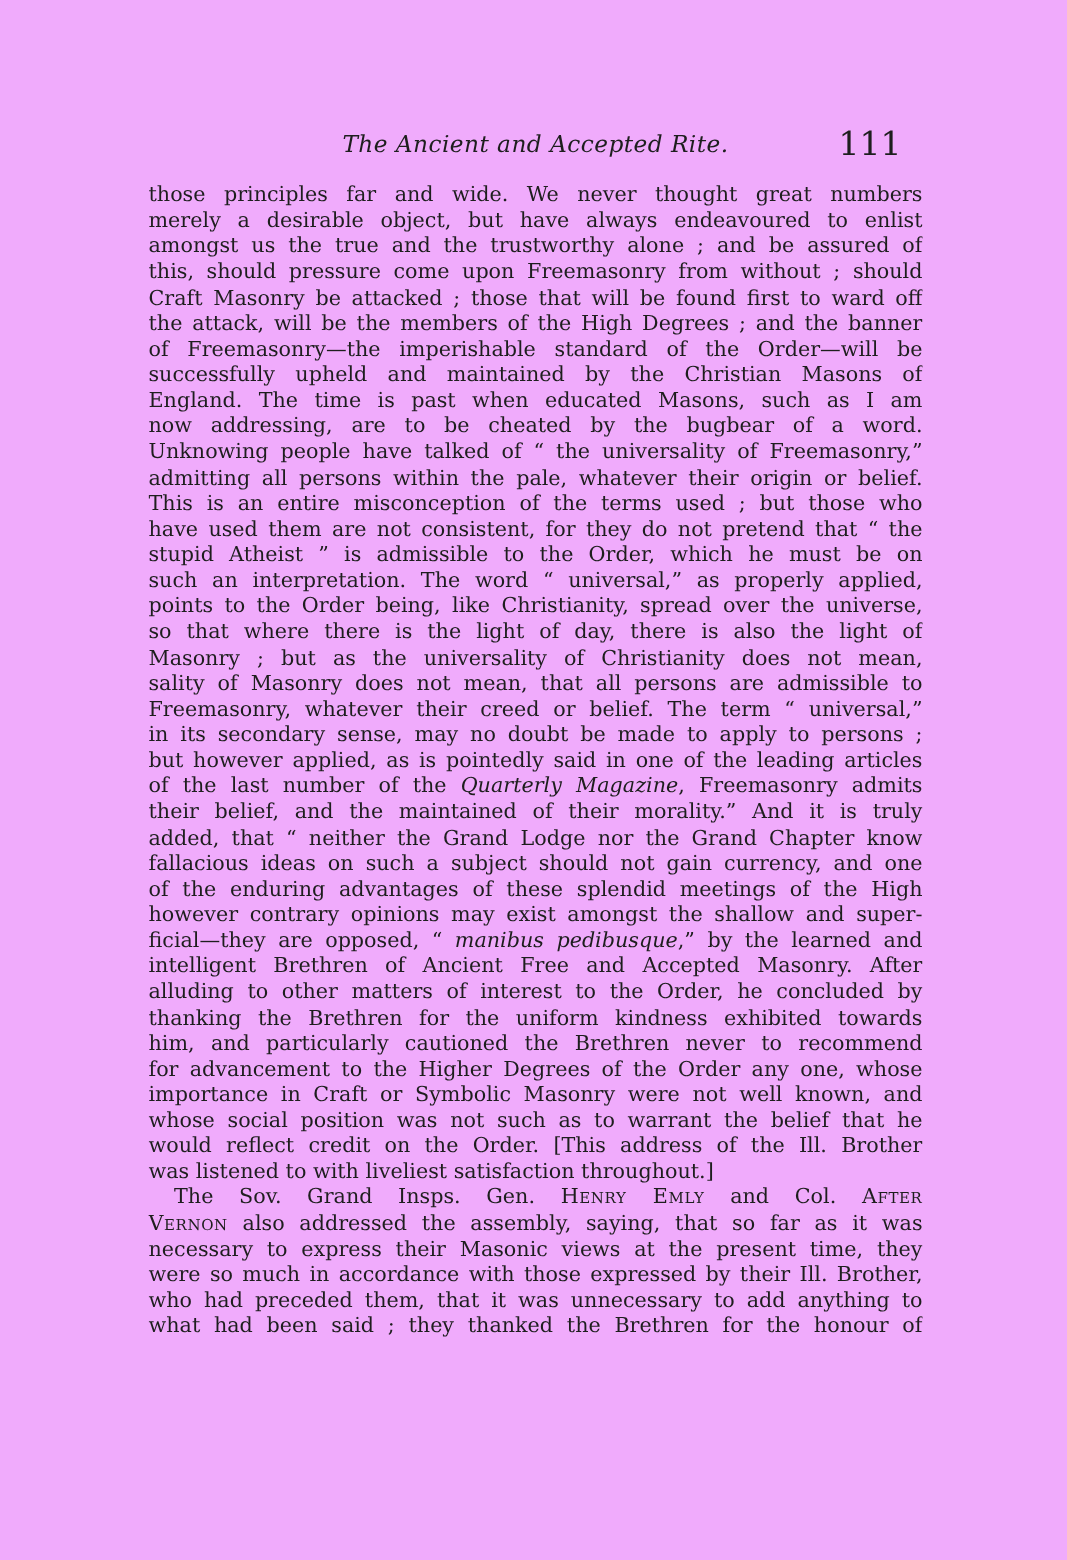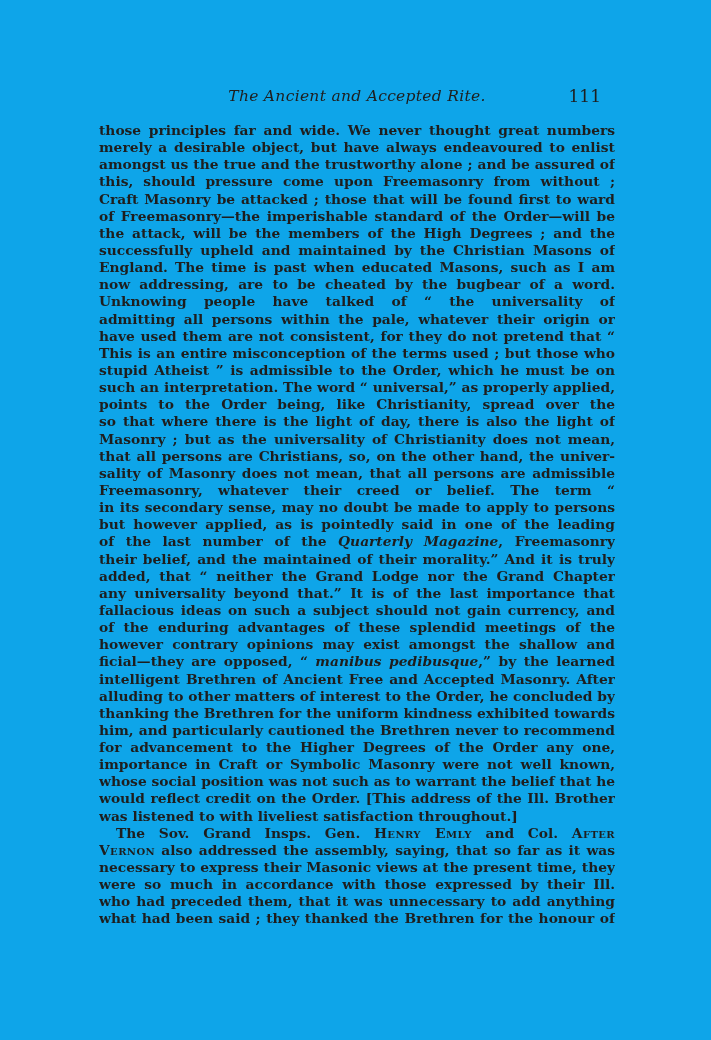--- a/index.html
+++ b/index.html
@@ -34,37 +34,36 @@
     text-align: center;
     font-style: italic;
     font-size: 15.5px;
     line-height: 19px;
     letter-spacing: 0.3px;
   }
   .page-number {
     position: absolute;
     right: 14px;
     top: 0;
-    font-size: 17px;
+    font-size: 22px;
     line-height: 19px;
     font-style: normal;
   }
   .text-body {
     font-size: 13.8px;
   }
   .line {
     height: 17.15px;
     line-height: 17.15px;
     text-align: justify;
     text-align-last: justify;
     -moz-text-align-last: justify;
     text-justify: inter-word;
     white-space: normal;
     overflow: hidden;
-    font-weight: bold;
   }
   .line.no-just {
     text-align: right;
     text-align-last: left;
     -moz-text-align-last: left;
   }
   .line.indent {
     text-indent: 17px;
   }
   .it {
@@ -72,56 +71,54 @@
     margin-top: 16px;
   }
   .sc {
     font-variant: small-caps;
     letter-spacing: 0.4px;
   }
 </style>
 </head>
 <body>
 
-<div class="page" style="background: #0ea5e9; color: rgb(30, 30, 30);">
+<div class="page" style="background: #f0abfc; color: rgb(30, 30, 30);">
   <div class="textblock">
     <div class="header">
       <div class="running-title">The Ancient and Accepted Rite.</div>
       <div class="page-number">111</div>
     </div>
     <div class="text-body">
         <div class="paragraph">
           <div class="line">those principles far and wide.  We never thought great numbers</div>
           <div class="line">merely a desirable object, but have always endeavoured to enlist</div>
           <div class="line">amongst us the true and the trustworthy alone ; and be assured of</div>
           <div class="line">this, should pressure come upon Freemasonry from without ; should</div>
           <div class="line">Craft Masonry be attacked ; those that will be found first to ward off</div>
+          <div class="line">the attack, will be the members of the High Degrees ; and the banner</div>
           <div class="line">of Freemasonry—the imperishable standard of the Order—will be</div>
-          <div class="line">the attack, will be the members of the High Degrees ; and the banner</div>
           <div class="line">successfully upheld and maintained by the Christian Masons of</div>
           <div class="line">England.  The time is past when educated Masons, such as I am</div>
           <div class="line">now addressing, are to be cheated by the bugbear of a word.</div>
           <div class="line">Unknowing people have talked of “ the universality of Freemasonry,”</div>
           <div class="line">admitting all persons within the pale, whatever their origin or belief.</div>
+          <div class="line">This is an entire misconception of the terms used ; but those who</div>
           <div class="line">have used them are not consistent, for they do not pretend that “ the</div>
-          <div class="line">This is an entire misconception of the terms used ; but those who</div>
           <div class="line">stupid Atheist ” is admissible to the Order, which he must be on</div>
           <div class="line">such an interpretation.  The word “ universal,” as properly applied,</div>
           <div class="line">points to the Order being, like Christianity, spread over the universe,</div>
           <div class="line">so that where there is the light of day, there is also the light of</div>
           <div class="line">Masonry ; but as the universality of Christianity does not mean,</div>
-          <div class="line">that all persons are Christians, so, on the other hand, the univer-</div>
           <div class="line">sality of Masonry does not mean, that all persons are admissible to</div>
           <div class="line">Freemasonry, whatever their creed or belief.  The term “ universal,”</div>
           <div class="line">in its secondary sense, may no doubt be made to apply to persons ;</div>
           <div class="line">but however applied, as is pointedly said in one of the leading articles</div>
           <div class="line">of the last number of the <span class="it">Quarterly Magazine</span>, Freemasonry admits</div>
           <div class="line">their belief, and the maintained of their morality.”  And it is truly</div>
           <div class="line">added, that “ neither the Grand Lodge nor the Grand Chapter know</div>
-          <div class="line">any universality beyond that.”  It is of the last importance that</div>
           <div class="line">fallacious ideas on such a subject should not gain currency, and one</div>
           <div class="line">of the enduring advantages of these splendid meetings of the High</div>
           <div class="line">however contrary opinions may exist amongst the shallow and super-</div>
           <div class="line">ficial—they are opposed, “ <span class="it">manibus pedibusque</span>,” by the learned and</div>
           <div class="line">intelligent Brethren of Ancient Free and Accepted Masonry.  After</div>
           <div class="line">alluding to other matters of interest to the Order, he concluded by</div>
           <div class="line">thanking the Brethren for the uniform kindness exhibited towards</div>
           <div class="line">him, and particularly cautioned the Brethren never to recommend</div>
           <div class="line">for advancement to the Higher Degrees of the Order any one, whose</div>
           <div class="line">importance in Craft or Symbolic Masonry were not well known, and</div>

